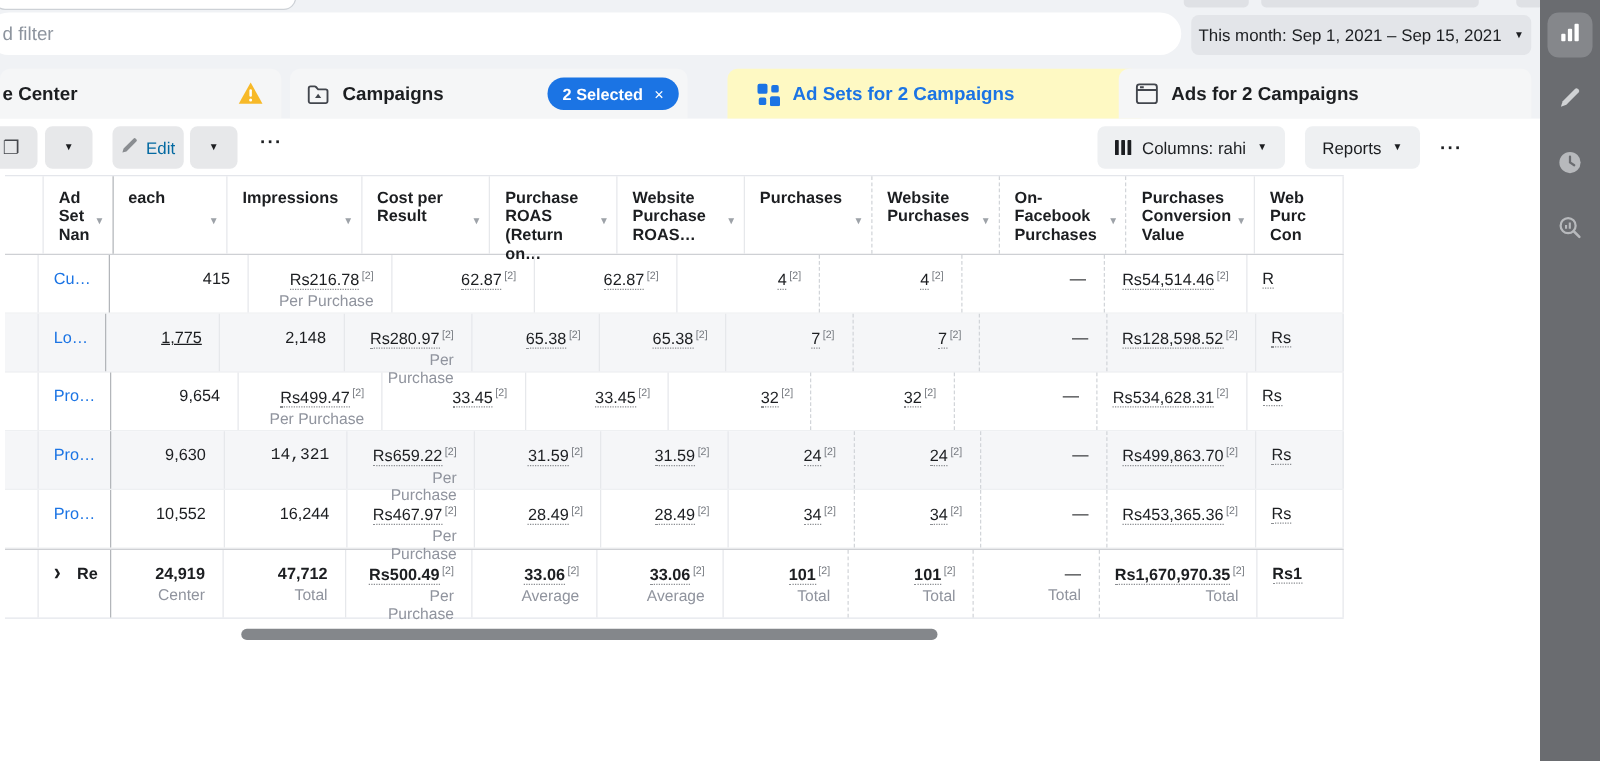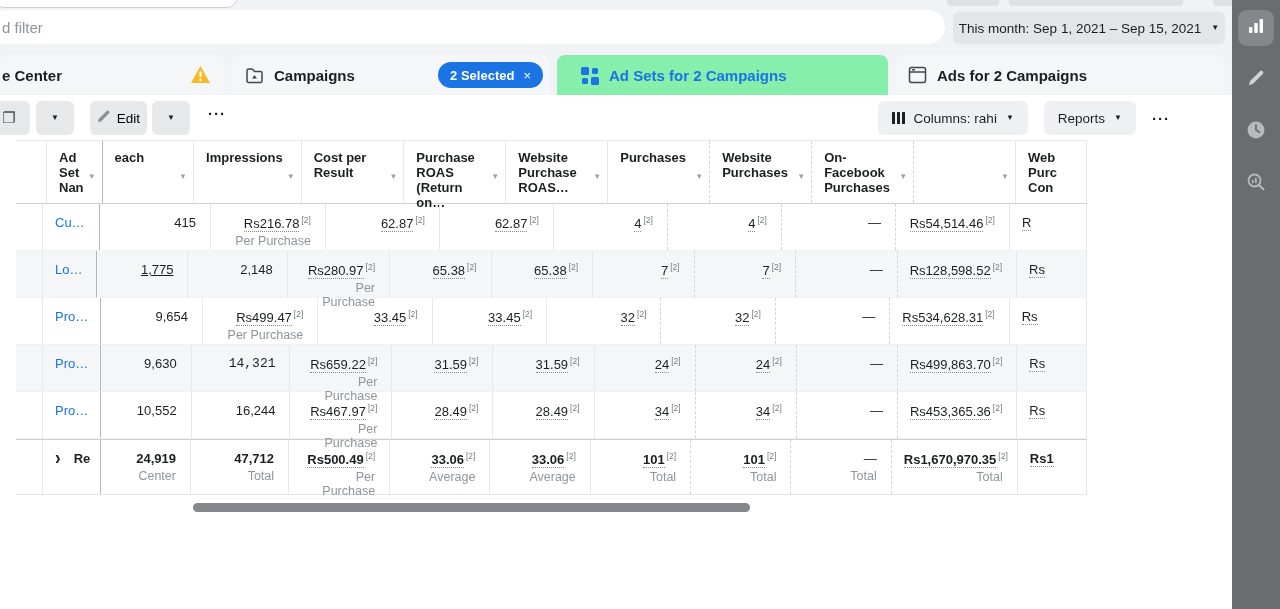--- a/index.html
+++ b/index.html
@@ -22,49 +22,49 @@
     border-radius:6px; display:flex; align-items:center; justify-content:center; gap:10px;
     font-size:13.5px; color:#1c1e21; cursor:pointer; }
   .caret { font-size:8px; color:#1c1e21; line-height:1; }
 
   
   .tabs { position:absolute; left:0; top:55px; width:1232px; height:40px; }
   .tab { position:absolute; top:0; height:40px; background:#f5f6f7; border-radius:8px 8px 0 0;
     display:flex; align-items:center; font-size:15px; font-weight:bold; color:#1c1e21; cursor:pointer; }
   .tab.t1 { left:0; width:225px; padding-left:2px; }
   .tab.t2 { left:232px; width:318px; padding-left:13px; }
-  .tab.t3 { left:557px; width:331px; padding-left:23px; background:#86efac; color:#1b74e4; }
+  .tab.t3 { left:582px; width:331px; padding-left:23px; background:#fef9c3; color:#1b74e4; }
   .tab.t4 { left:895px; width:330px; padding-left:13px; }
   .tab .ticon { display:inline-flex; margin-right:10px; }
   .warn { position:absolute; right:14px; top:10px; }
   .selpill { position:absolute; right:7px; top:7px; height:26px; background:#1b74e4; color:#fff;
     border-radius:14px; font-size:13px; font-weight:bold; display:flex; align-items:center;
     padding:0 12px; gap:9px; cursor:pointer; }
   .selpill .x { font-size:13px; font-weight:normal; cursor:pointer; }
 
   
   .panel { position:absolute; left:0; top:95px; width:1280px; height:514px; background:#fff; }
   .toolbar { position:absolute; left:0; top:0; width:1232px; height:45px; }
   .tbtn { position:absolute; top:6px; height:34px; background:#e7e8ea; border-radius:6px;
     display:flex; align-items:center; justify-content:center; color:#46484d; cursor:pointer; }
   .tbtn.dup { left:-12px; width:42px; font-size:15px; }
   .tbtn.c1 { left:36px; width:38px; }
-  .tbtn.edit { left:90px; width:57px; gap:7px; color:#000000; font-size:13.5px; }
+  .tbtn.edit { left:90px; width:57px; gap:7px; color:#0369a1; font-size:13.5px; }
   .tbtn.c2 { left:152px; width:38px; }
   .dots { position:absolute; left:208px; top:10px; font-size:15px; font-weight:bold;
     letter-spacing:1px; color:#1c1e21; cursor:pointer; }
   .rgrp { position:absolute; right:62px; top:6px; display:flex; align-items:center; gap:16px; }
   .pill { height:34px; background:#eef0f2; border-radius:6px; display:flex; align-items:center;
     gap:9px; padding:0 14px; font-size:13.5px; color:#1c1e21; cursor:pointer; }
   .colicon { display:inline-flex; gap:2px; }
   .colicon i { width:3px; height:12px; background:#1c1e21; border-radius:0.5px; }
   .rdots { font-size:15px; font-weight:bold; letter-spacing:1px; color:#1c1e21; cursor:pointer; }
 
   
-  .tbl { position:absolute; left:16px; top:45px; width:1071px; }
+  .tbl { position:absolute; left:4px; top:45px; width:1071px; }
   .thead { display:flex; height:64px; border-top:1px solid #e4e6eb; border-bottom:1px solid #ced0d4; }
   .th { position:relative; padding:9px 18px 6px 12px; font-size:13px; font-weight:bold;
     line-height:15px; cursor:pointer; }
   .th .sc { position:absolute; right:6px; top:28px; font-size:8px; color:#9da2a8; }
   .tr { display:flex; height:47px; border-bottom:1px solid #eef0f2; }
   .tr.stripe { background:#f5f6f8; }
   .tr.totals { height:56px; border-top:1px solid #ced0d4; border-bottom:1px solid #e4e6eb; }
   .td { position:relative; padding:11px 14px 0 12px; font-size:13px; }
   .td.r { text-align:right; }
   .cell-border { border-right:1px solid #e6e8eb; }
@@ -201,21 +201,21 @@
           <div class="th cell-border" style="width: 20px;"><span></span></div>
           <div class="th cell-border heavy" style="width: 58px;"><span>Ad Set Nan</span><span class="sc">▼</span></div>
           <div class="th cell-border" style="width: 112px;"><span>each</span><span class="sc">▼</span></div>
           <div class="th cell-border" style="width: 123px;"><span>Impressions</span><span class="sc">▼</span></div>
           <div class="th cell-border" style="width: 127px;"><span>Cost per Result</span><span class="sc">▼</span></div>
           <div class="th cell-border" style="width: 126px;"><span>Purchase ROAS (Return on…</span><span class="sc">▼</span></div>
           <div class="th cell-border" style="width: 126px;"><span>Website Purchase ROAS…</span><span class="sc">▼</span></div>
           <div class="th cell-border dash" style="width: 126px;"><span>Purchases</span><span class="sc">▼</span></div>
           <div class="th cell-border dash" style="width: 126px;"><span>Website Purchases</span><span class="sc">▼</span></div>
           <div class="th cell-border dash" style="width: 126px;"><span>On-Facebook Purchases</span><span class="sc">▼</span></div>
-          <div class="th cell-border" style="width: 126px;"><span class="sc">▼</span></div>
+          <div class="th cell-border" style="width: 126px;"><span>Purchases Conversion Value</span><span class="sc">▼</span></div>
           <div class="th cell-border" style="width: 84px;"><span style="display: inline-block; width: 40px;">Web Purc Con</span></div>
         </div>
       <div id="tbody">
           <div class="tr">
             <div class="td cell-border r" style="width: 20px;">
               <div><span class="val"></span></div>
             </div>
             <div class="td cell-border heavy" style="width: 58px; text-align: center;">
               <div><span class="val link">Cu…</span></div>
             </div>

